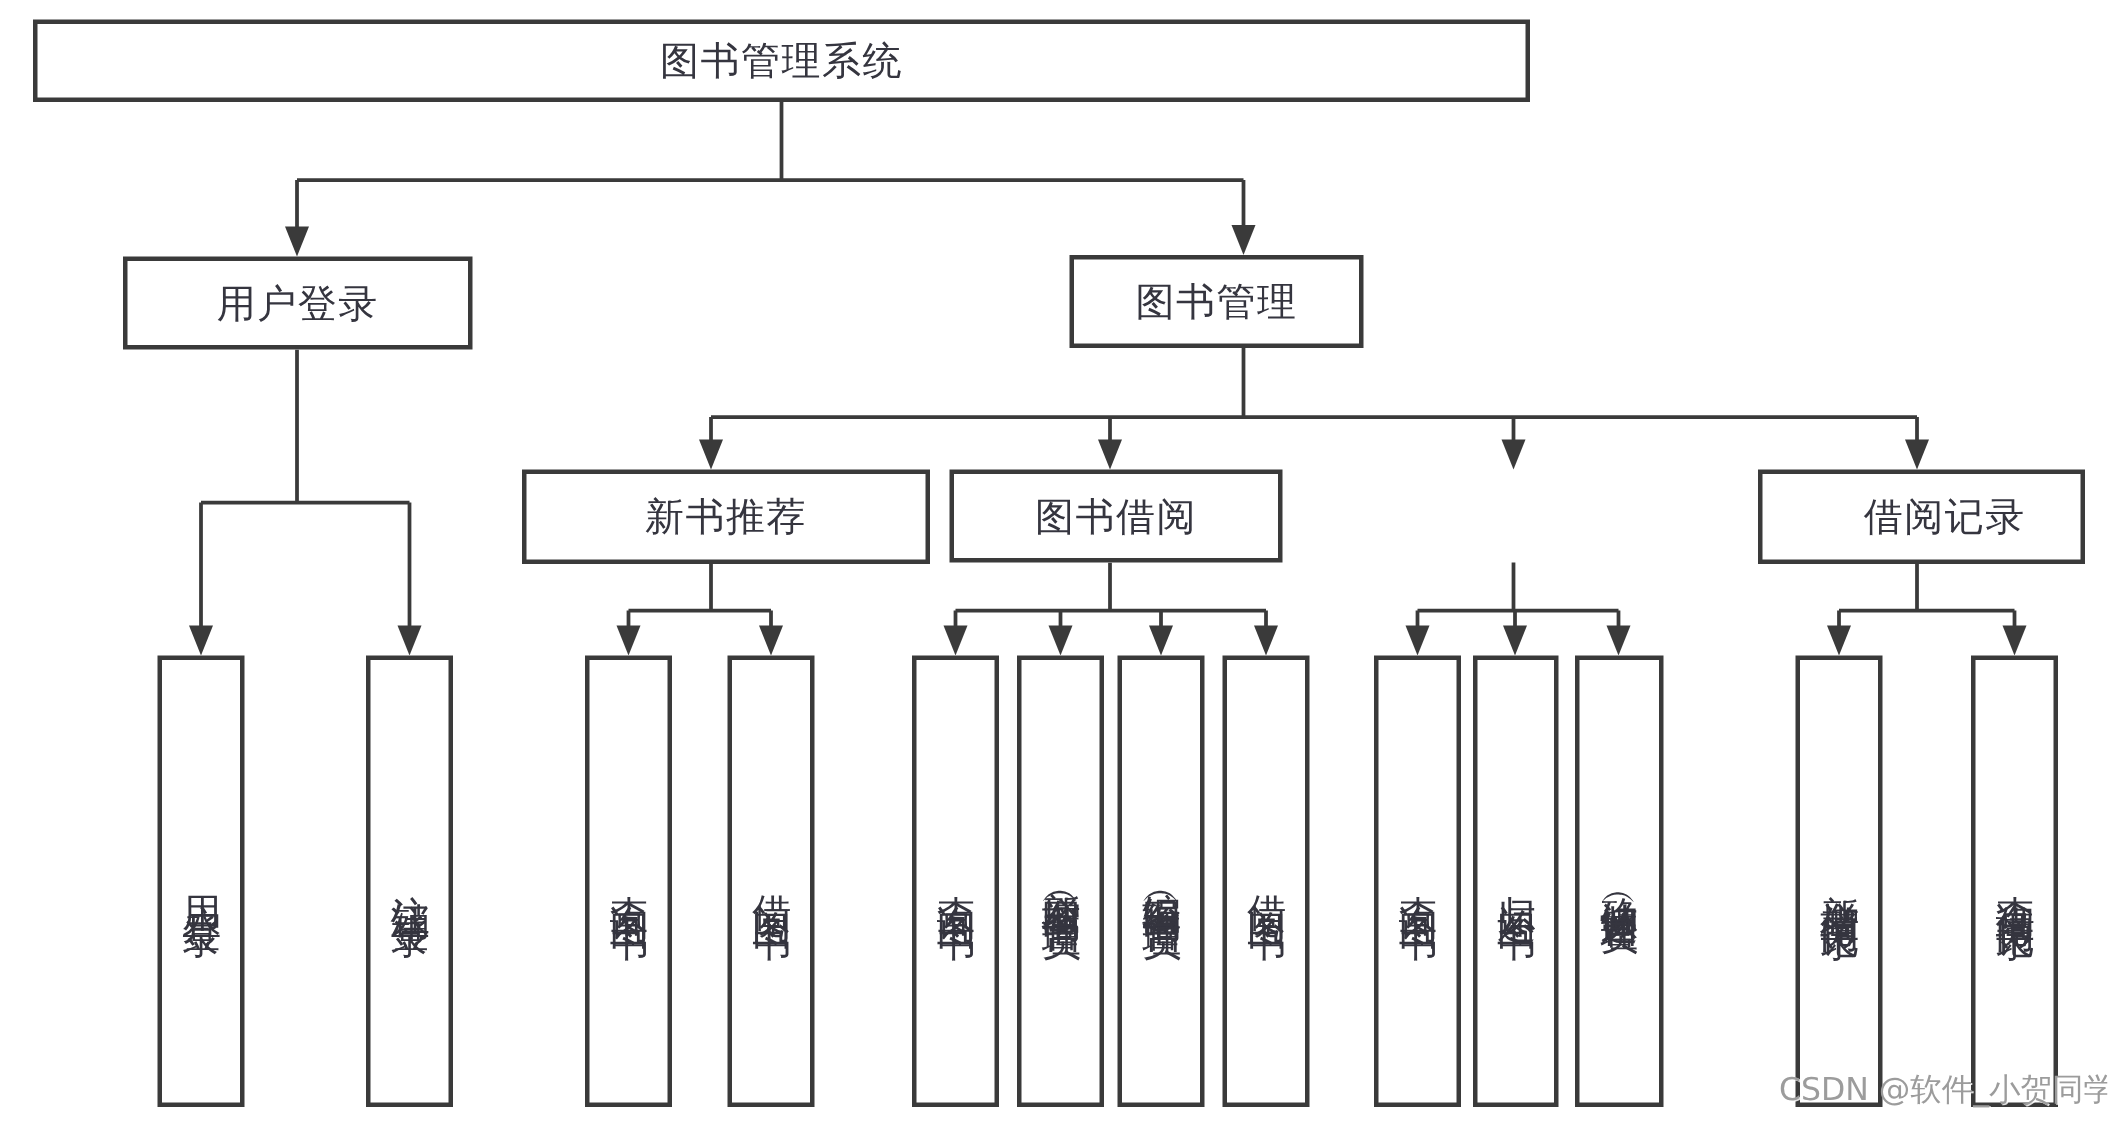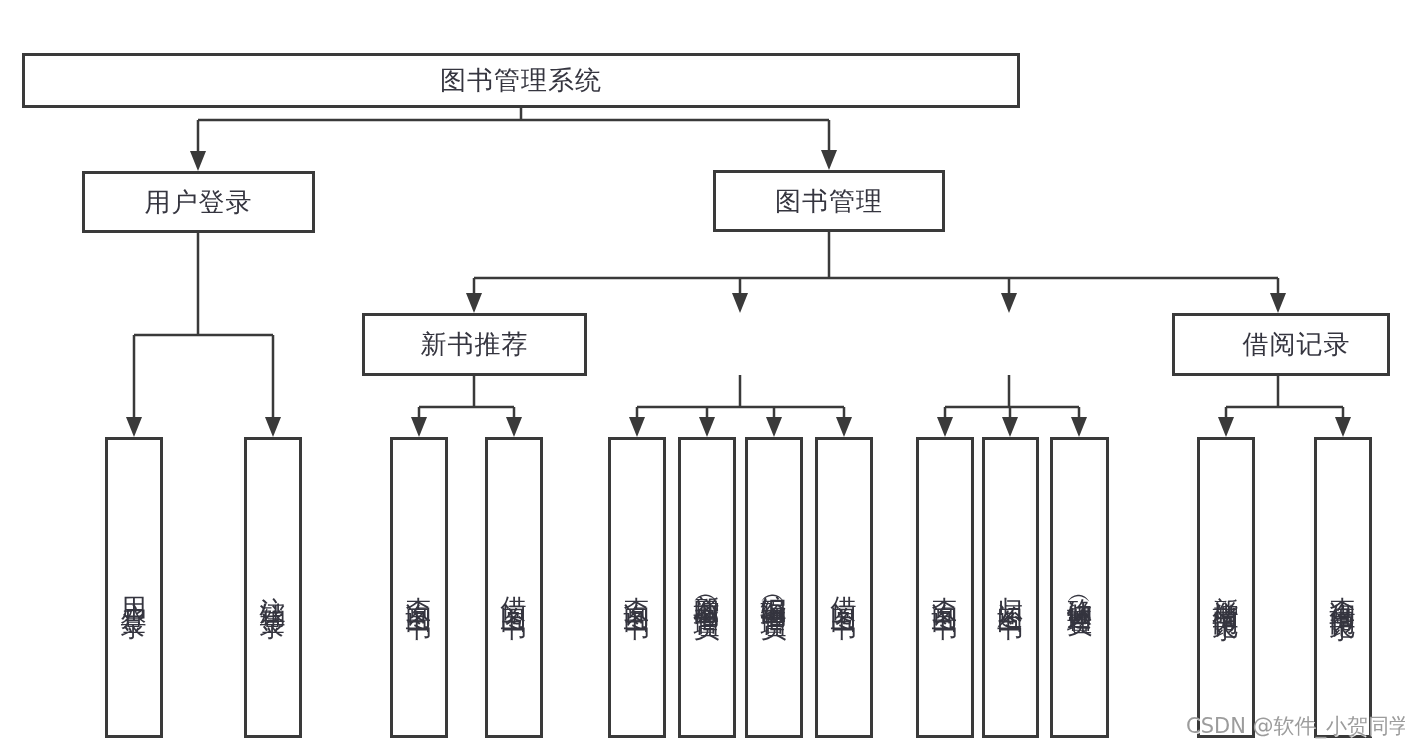--- a/index.html
+++ b/index.html
@@ -23,21 +23,21 @@
     border: 3px solid #3a3a3a;
     background: #ffffff;
     color: #35353f;
     display: flex;
     align-items: center;
     justify-content: center;
     text-align: center;
     z-index: 2;
   }
   .h-node { font-size: 26px; letter-spacing: 1px; }
-  .root-node { font-size: 26px; letter-spacing: 1px; margin-top: 40px; }
+  .root-node { font-size: 26px; letter-spacing: 1px; }
   .v-node {
     writing-mode: vertical-rl;
     text-orientation: mixed;
     font-size: 26px;
     letter-spacing: 6px;
     line-height: 1;
   }
   .v-node span { display: inline-block; }
   .watermark {
     position: absolute;
@@ -95,26 +95,29 @@
     </g>
   </svg>
 
   <div class="node root-node" style="left:22px; top:13px; width:998px; height:55px;">
     <span>图书管理系统</span>
   </div>
 
   <div class="node h-node" style="left:82px; top:171px; width:233px; height:62px;">
     <span>用户登录</span>
   </div>
-  <div class="node h-node" style="left:713px; top:170px; width:232px; height:62px;font-family:Liberation Mono, monospace;">
+  <div class="node h-node" style="left:713px; top:170px; width:196px; height:62px;font-family:Liberation Mono, monospace;">
     <span>图书管理</span>
   </div>
 
-  <div class="node h-node" style="left:362px; top:313px; width:225px; height:63px;">
+  <div class="node h-node" style="left:348px; top:313px; width:272px; height:63px;">
     <span>新书推荐</span>
+  </div>
+  <div class="node h-node" style="left:633px; top:313px; width:222px; height:62px;">
+    <span>图书借阅</span>
   </div>
   <div class="node h-node" style="left:1172px; top:313px; width:218px; height:63px;padding-left:31px;">
     <span>借阅记录</span>
   </div>
 
   <div class="node v-node" style="left:105px; top:437px; width:58px; height:301px;">
     <span>用户登录</span>
   </div>
   <div class="node v-node" style="left:244px; top:437px; width:58px; height:301px;">
     <span>注销登录</span>

